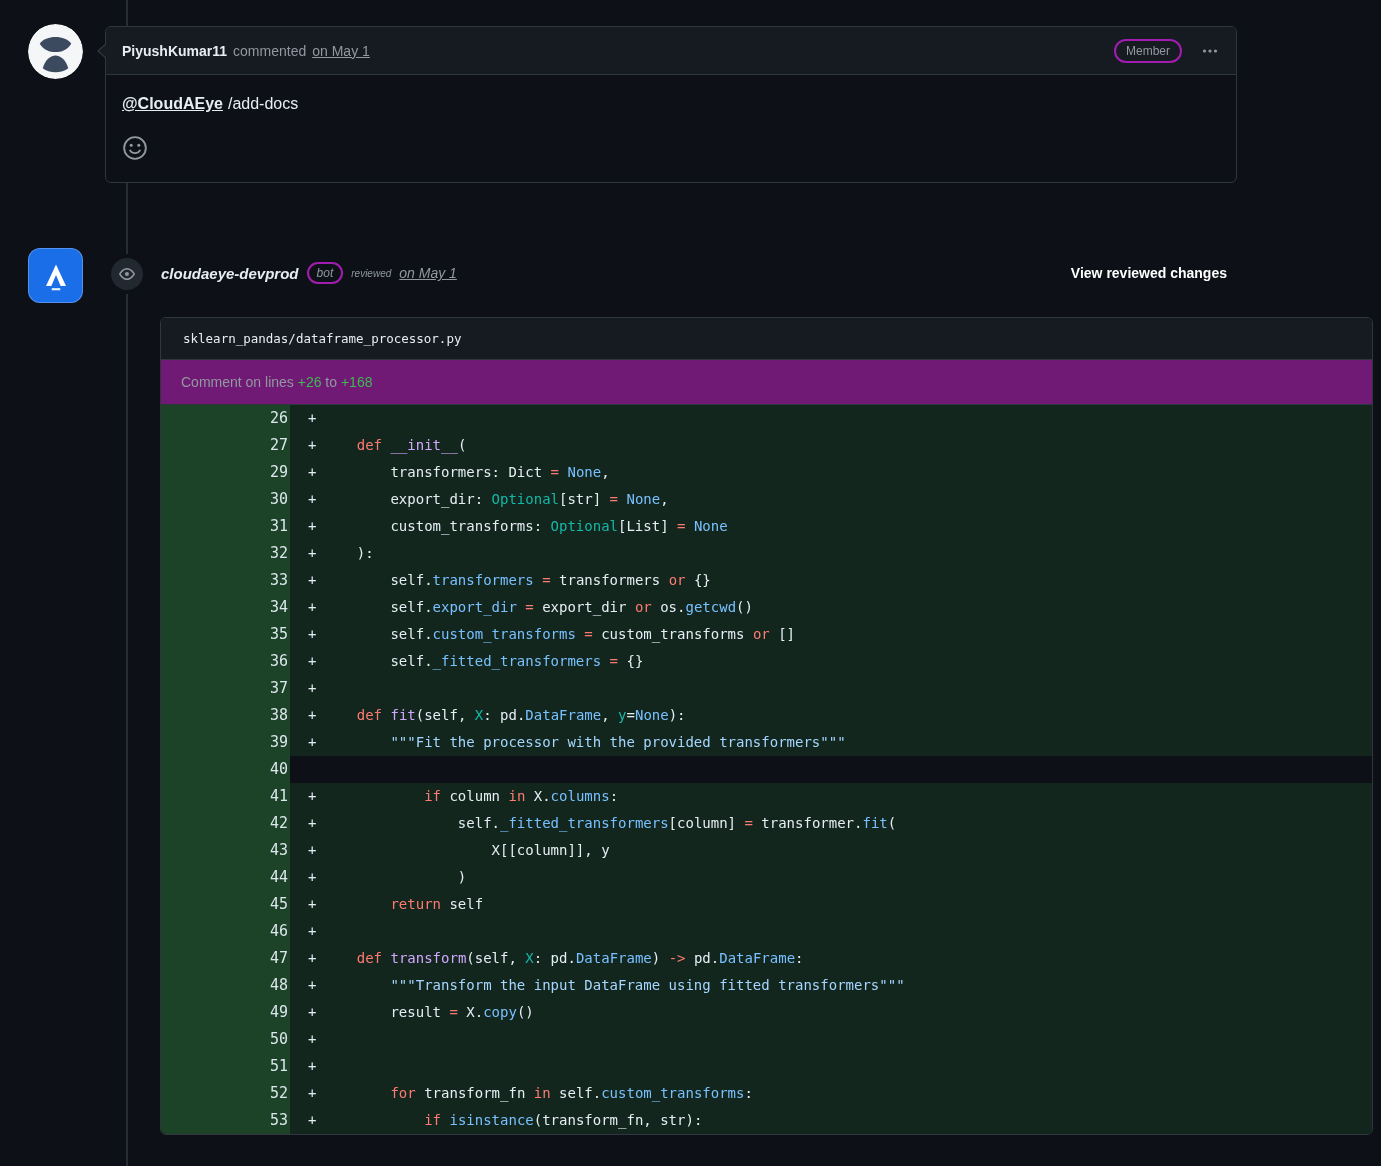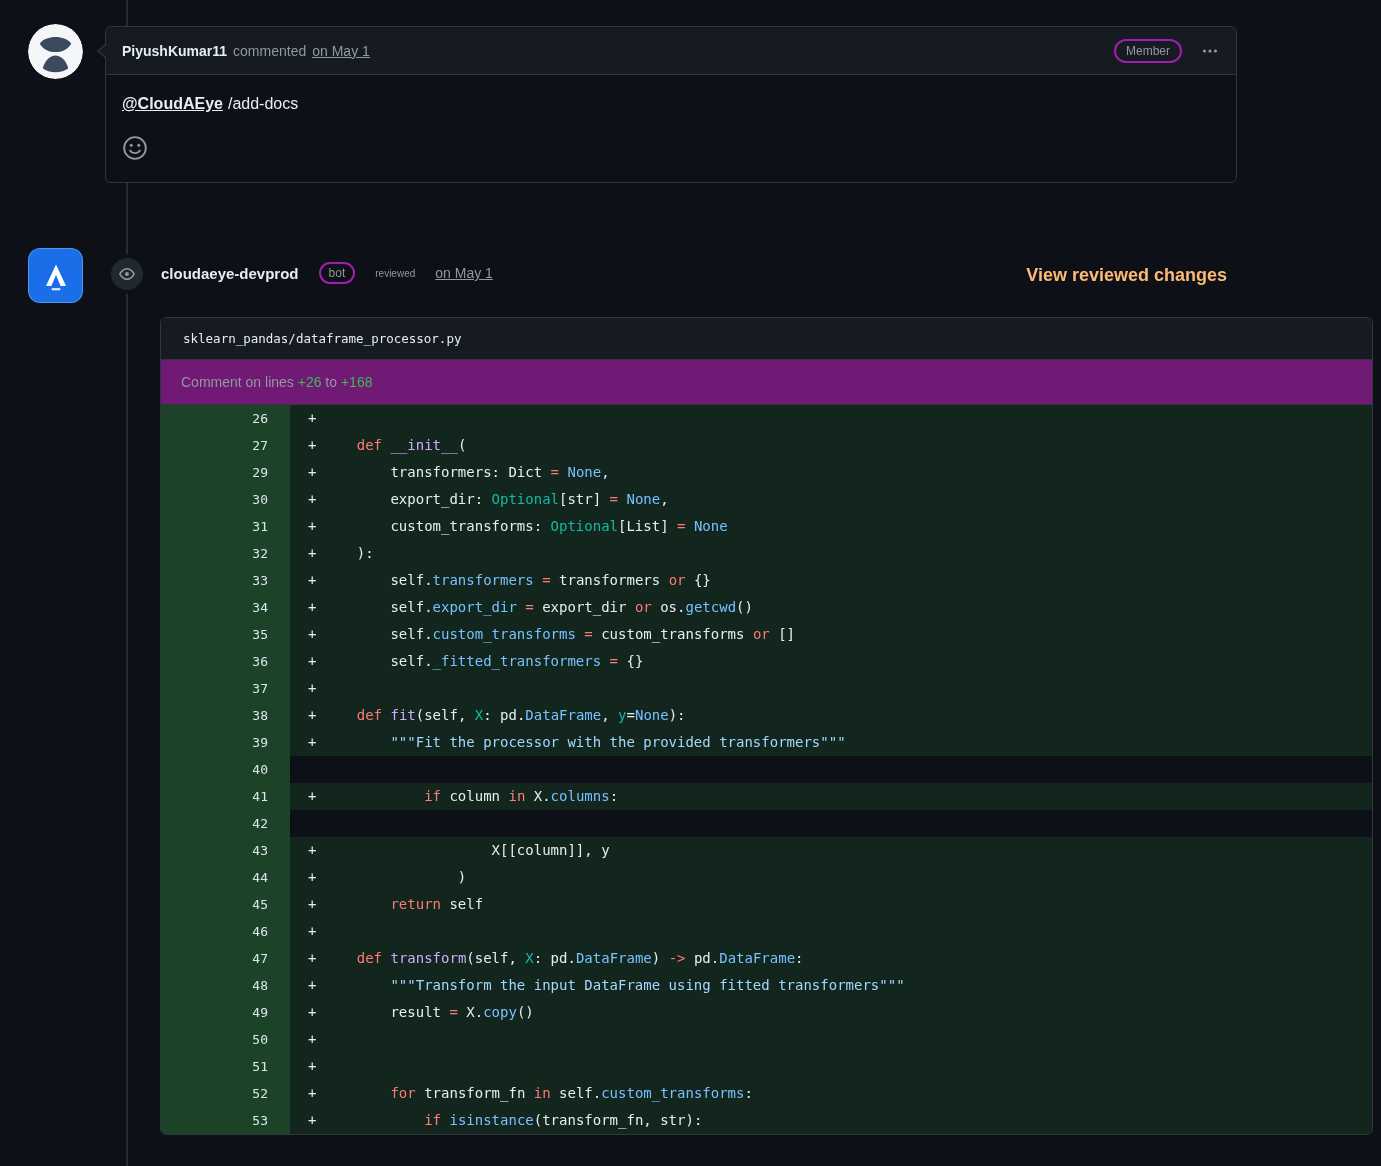--- a/index.html
+++ b/index.html
@@ -46,46 +46,46 @@
     position:absolute; left:28px; top:248px; width:55px; height:55px; border-radius:12px;
     background:#1a6fe8; display:flex; align-items:center; justify-content:center;
     border:1px solid rgba(255,255,255,0.25);
   }
   .eye-badge {
     position:absolute; left:111px; top:258px; width:32px; height:32px; border-radius:50%;
     background:#212830; display:flex; align-items:center; justify-content:center;
     box-shadow:0 0 0 4px #0d1117;
   }
   .review-heading {
-    position:absolute; left:161px; top:262px; display:flex; align-items:center; gap:20px; font-size:15px;
+    position:absolute; left:161px; top:262px; display:flex; align-items:center; gap:8px; font-size:15px;font-style:italic;
   }
   .review-heading .pill { font-size:12px; padding:0 8px; }
   .view-link {
-    position:absolute; right:154px; top:265px; font-size:18px; font-weight:700; color:#fdba74;
+    position:absolute; right:154px; top:265px; font-size:14px; font-weight:700; color:#ffffff;
     text-decoration:none; cursor:pointer;
   }
 
   
   .diff-card {
     position:absolute; left:160px; top:317px; width:1213px;
     border:1px solid #30363d; border-radius:6px; background:#0d1117; overflow:hidden;
   }
   .diff-file-header {
     background:#161b22; border-bottom:1px solid #30363d; padding:13px 22px;
     font-family:"DejaVu Sans Mono","Liberation Mono",monospace; font-size:12.5px; color:#e6edf3;
   }
   .comment-lines-bar {
     background:#701a75; border-bottom:1px solid #30363d; padding:14px 20px; font-size:14px; color:#9198a1;
   }
   .green { color:#3fb950; }
   .diff-code { font-family:"DejaVu Sans Mono","Liberation Mono",monospace; font-size:14px; }
   .diff-row { display:flex; height:27px; line-height:27px; }
   .ln {
     flex:none; width:129px; background:#1c4328; color:#dde6ee; text-align:right;
-    padding-right:22px; font-size:13px; cursor:pointer; user-select:none;
+    padding-right:2px; font-size:15px; cursor:pointer; user-select:none;
   }
   .code-cell { flex:1; background:#12261e; white-space:pre; padding-left:18px; overflow:hidden; }
   .plus { display:inline-block; width:15px; color:#e6edf3; }
   .tok-p { color:#e6edf3; }
   .tok-k { color:#ff7b72; }
   .tok-f { color:#d2a8ff; }
   .tok-b { color:#79c0ff; }
   .tok-o { color:#14b8a6; }
   .tok-s { color:#a5d6ff; }
 </style>
@@ -220,20 +220,21 @@
         </div>
         <div class="diff-row">
           <span class="ln">40</span>
         </div>
         <div class="diff-row">
           <span class="ln">41</span>
           <span class="code-cell"><span class="plus">+</span><span class="tok-p">            </span><span class="tok-k">if</span><span class="tok-p"> column </span><span class="tok-k">in</span><span class="tok-p"> X.</span><span class="tok-b">columns</span><span class="tok-p">:</span></span>
         </div>
         <div class="diff-row">
           <span class="ln">42</span>
+          <span class="code-cell"><span class="plus">+</span><span class="tok-p">                self.</span><span class="tok-b">_fitted_transformers</span><span class="tok-p">[column] </span><span class="tok-k">=</span><span class="tok-p"> transformer.</span><span class="tok-b">fit</span><span class="tok-p">(</span></span>
         </div>
         <div class="diff-row">
           <span class="ln">43</span>
           <span class="code-cell"><span class="plus">+</span><span class="tok-p">                    X[[column]], y</span></span>
         </div>
         <div class="diff-row">
           <span class="ln">44</span>
           <span class="code-cell"><span class="plus">+</span><span class="tok-p">                )</span></span>
         </div>
         <div class="diff-row">

